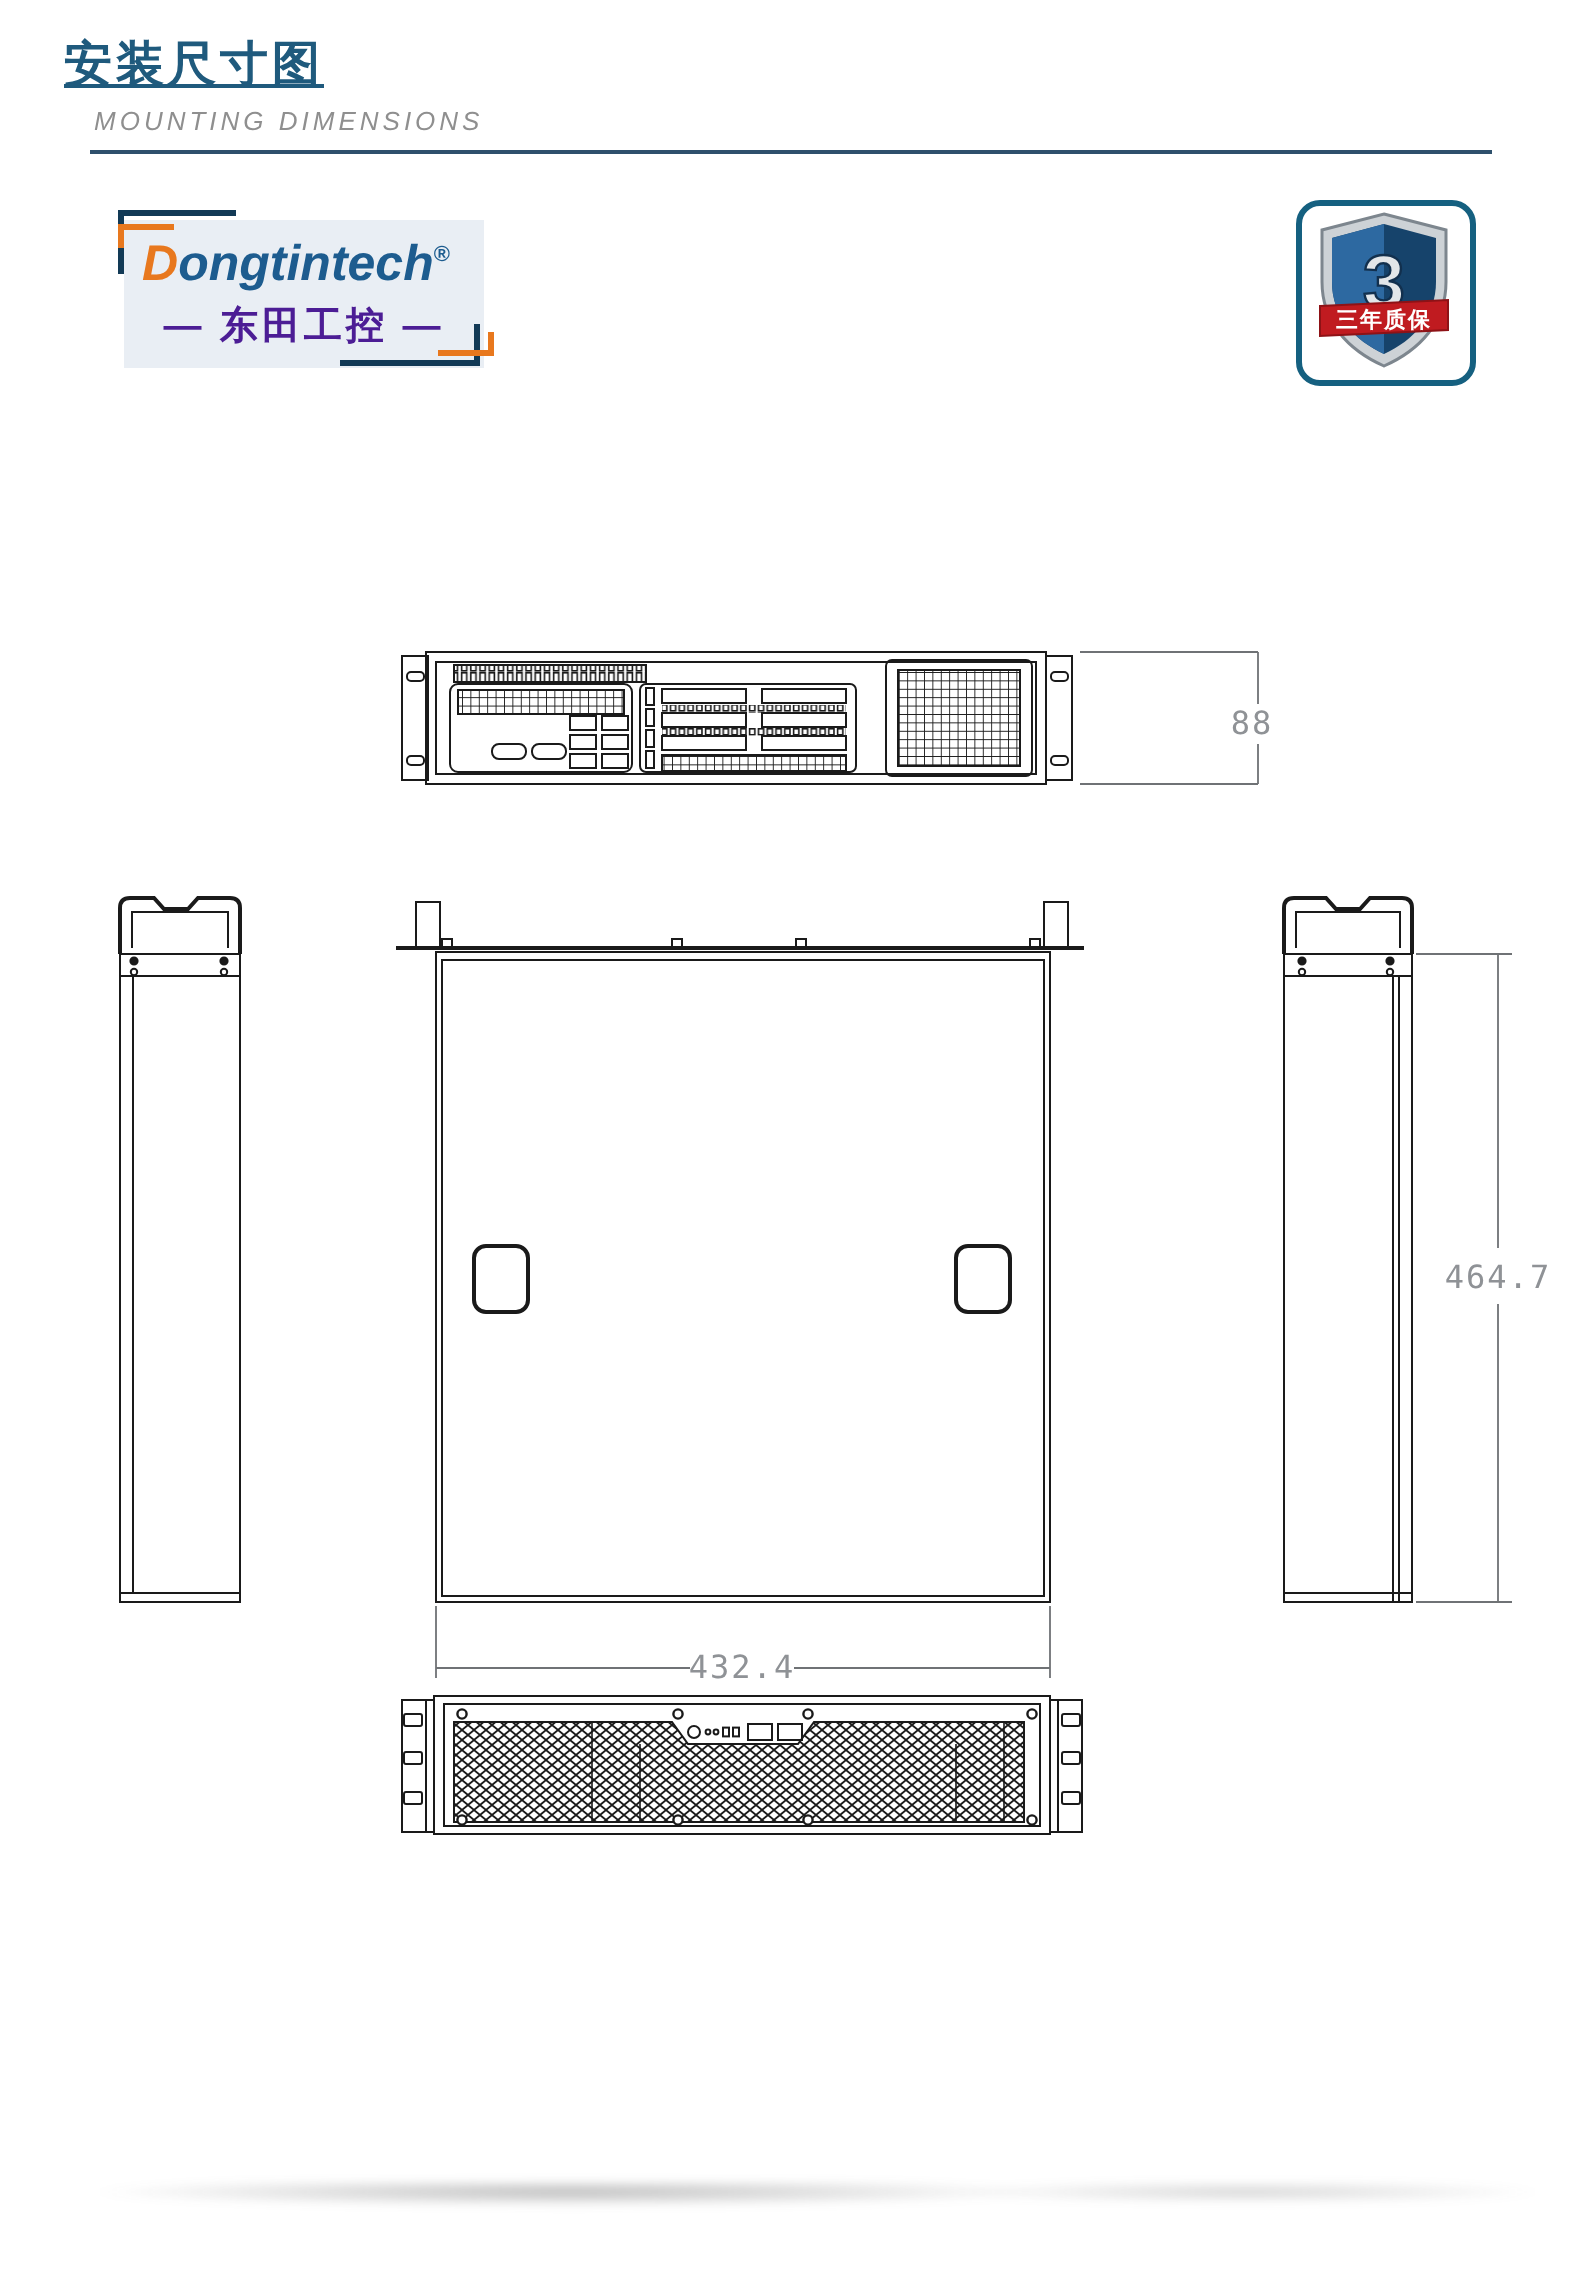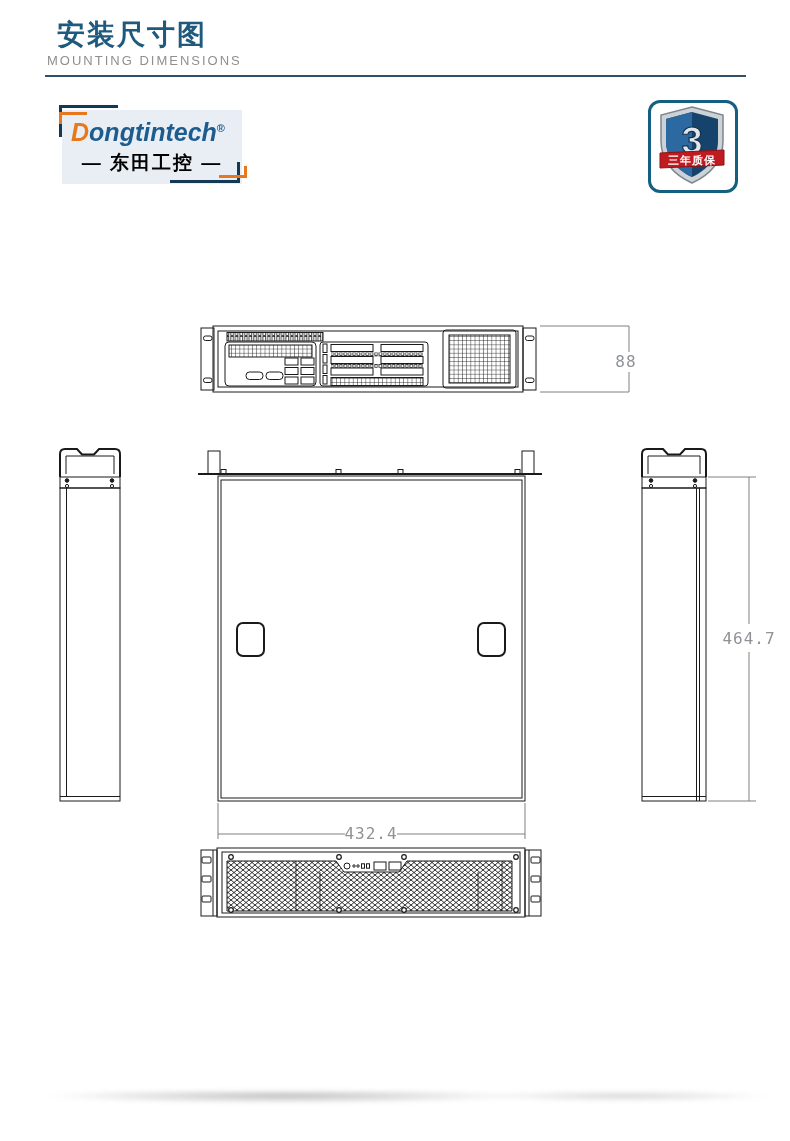--- a/index.html
+++ b/index.html
@@ -1,31 +1,31 @@
 <!DOCTYPE html>
 <html><head>
 <meta charset="utf-8">
 <style>
   html,body{margin:0;padding:0;background:#fff;}
   .page{position:relative;width:790px;height:1141px;background:#ffffff;overflow:hidden;
         font-family:"Liberation Sans", sans-serif;}
   
-  .hdr-title{position:absolute;left:57px;top:16px;font-size:28px;font-weight:bold;
-             color:#1f5a7d;letter-spacing:2px;}
-  .hdr-sub{position:absolute;left:47px;top:53px;font-size:13px;
+  .hdr-title{position:absolute;left:32px;top:16px;font-size:24px;font-weight:bold;
+             color:#1f5a7d;letter-spacing:2px;text-decoration:underline;}
+  .hdr-sub{position:absolute;left:47px;top:53px;font-size:13px;font-style:italic;
            color:#8f8f8f;letter-spacing:2px;}
   .hdr-rule{position:absolute;left:45px;top:75px;width:701px;height:2px;background:#2e506c;}
   
   .logo-bg{position:absolute;left:62px;top:110px;width:180px;height:74px;background:#e9eef4;}
   .logo-line1{position:absolute;left:62px;top:118px;width:172px;text-align:center;
               font-size:25px;font-weight:bold;font-style:italic;color:#1d5c8f;white-space:nowrap;}
   .logo-d{color:#e8781e;}
   .logo-reg{font-size:11px;vertical-align:super;font-style:normal;}
   .logo-line2{position:absolute;left:62px;top:150px;width:180px;text-align:center;
-              font-size:19px;font-weight:bold;color:#000000;letter-spacing:2px;white-space:nowrap;}
+              font-size:19px;font-weight:bold;color:#4c1d95;letter-spacing:2px;white-space:nowrap;}
   .br{position:absolute;}
   .br-tl-navy{left:59px;top:105px;width:56px;height:29px;border-top:3px solid #123a56;border-left:3px solid #123a56;}
   .br-tl-orange{left:59px;top:112px;width:25px;height:9px;border-top:3px solid #e8781e;border-left:3px solid #e8781e;}
   .br-br-navy{left:170px;top:162px;width:67px;height:18px;border-bottom:3px solid #123a56;border-right:3px solid #123a56;}
   .br-br-orange{left:219px;top:166px;width:25px;height:9px;border-bottom:3px solid #e8781e;border-right:3px solid #e8781e;}
   
   .badge{position:absolute;left:648px;top:100px;width:84px;height:87px;background:#fff;
          border:3px solid #156080;border-radius:12px;}
   .badge svg{position:absolute;left:6px;top:3px;}
   

